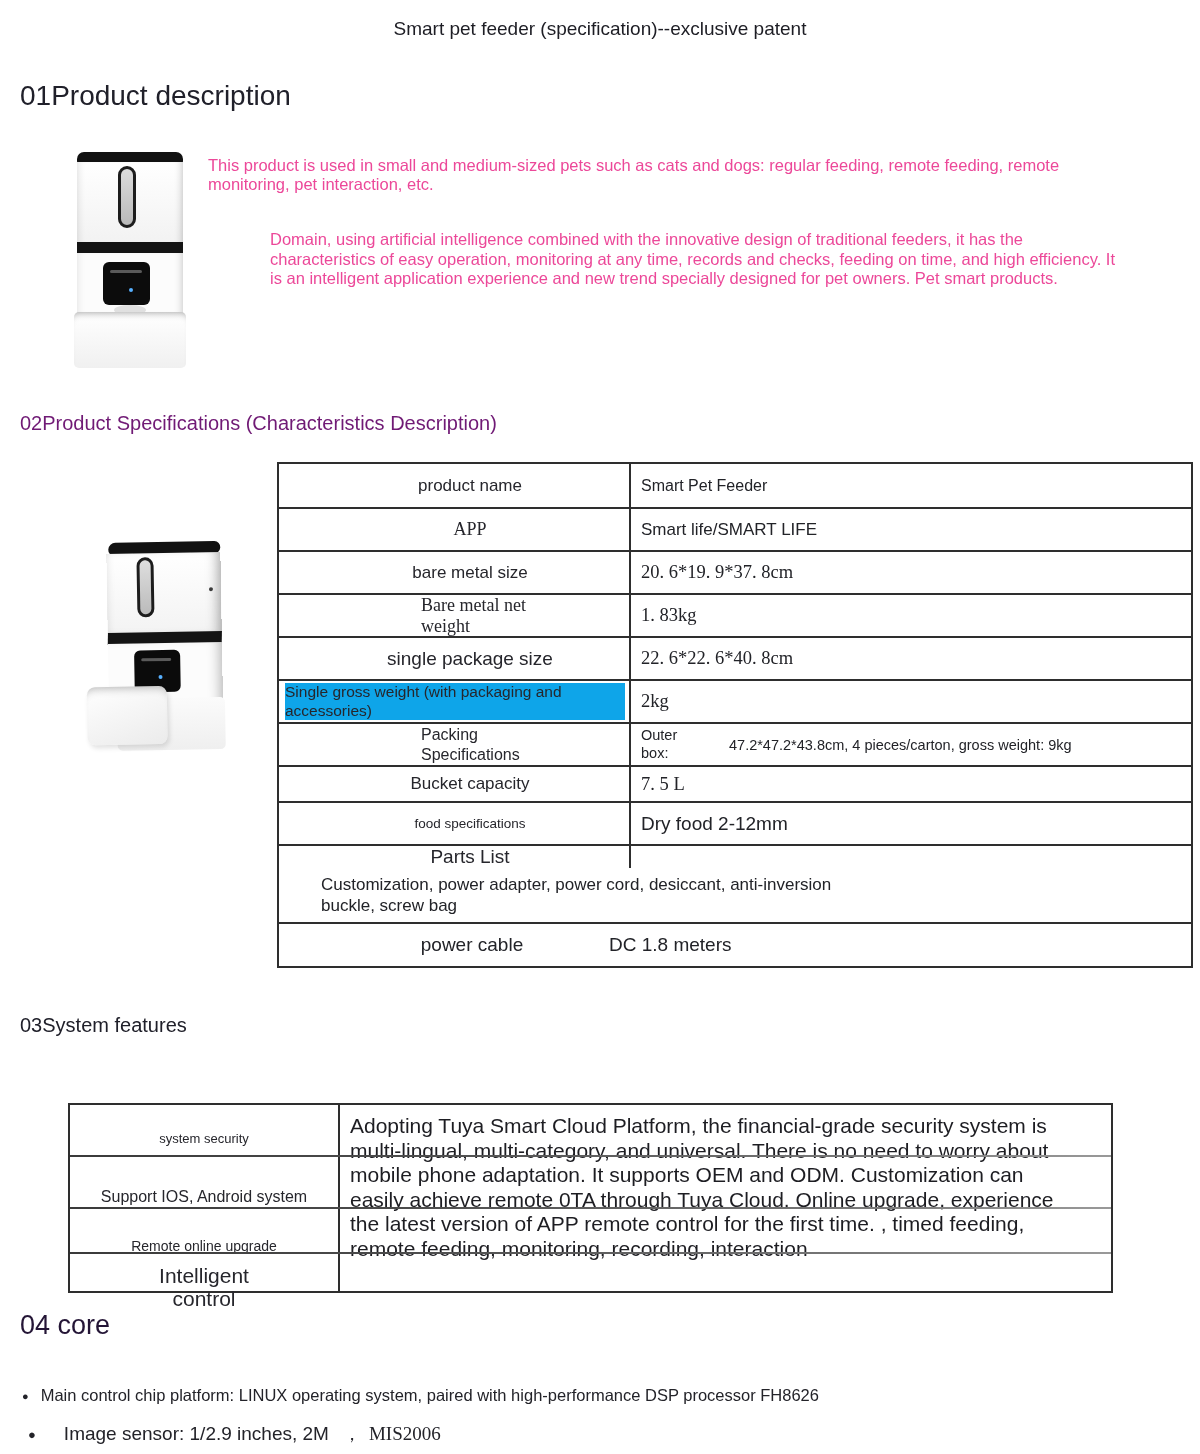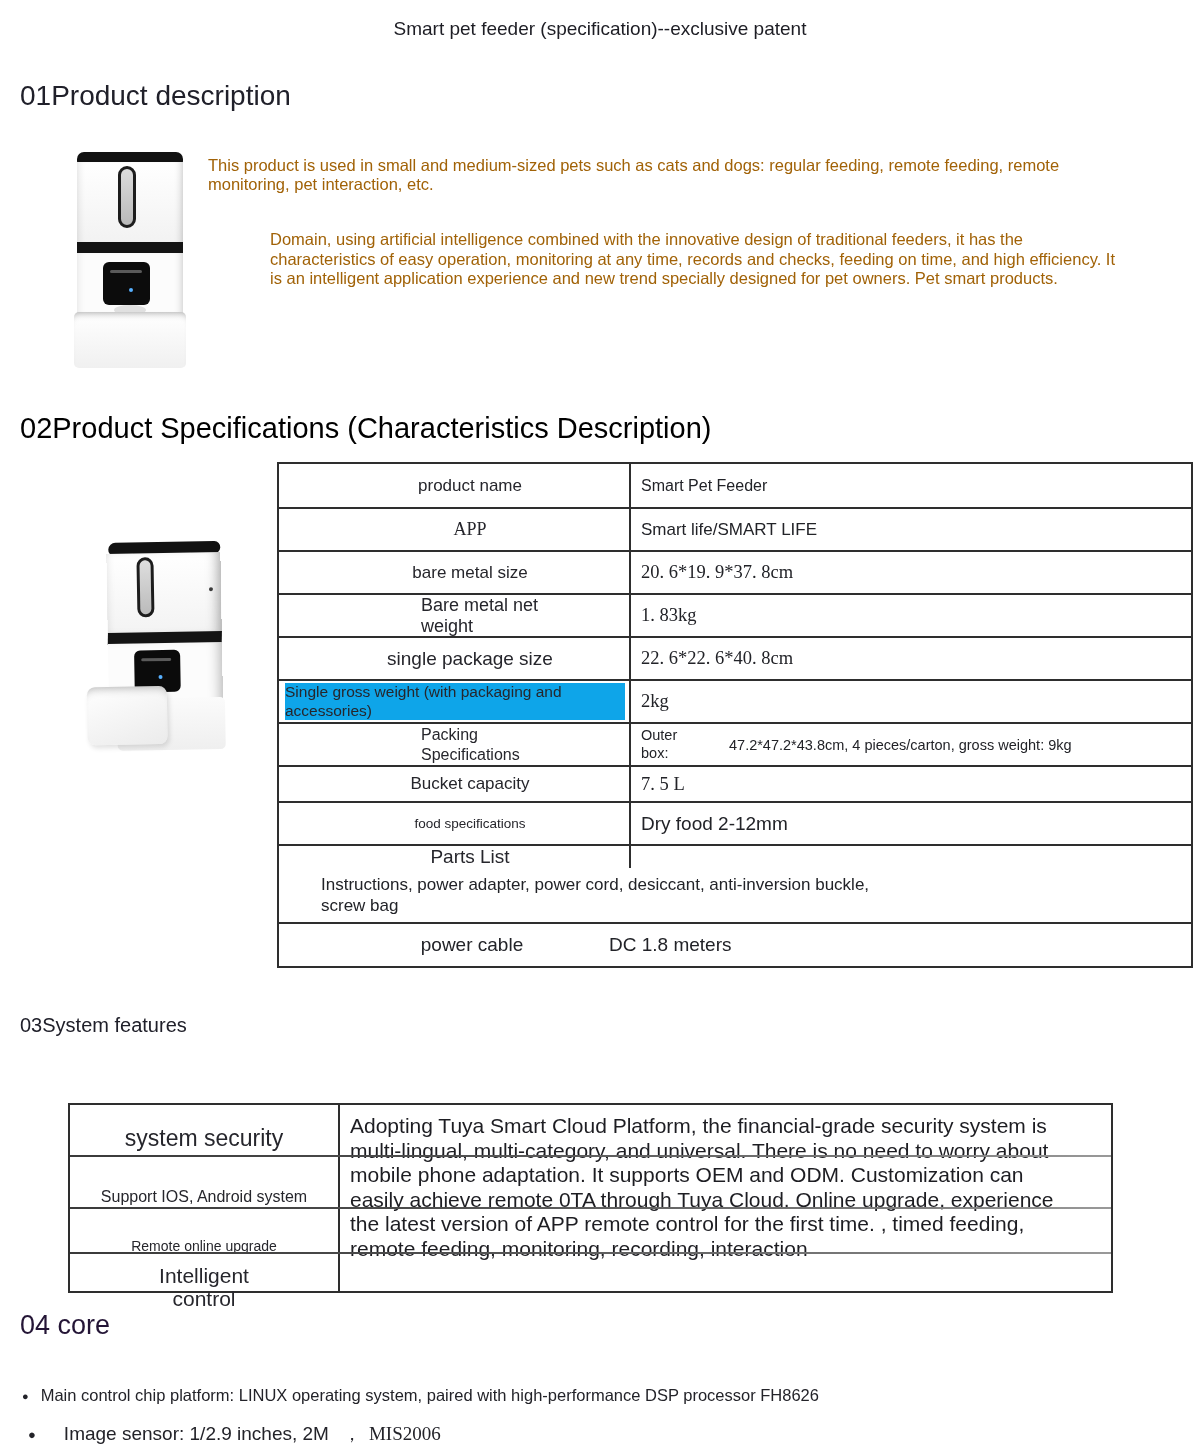--- a/index.html
+++ b/index.html
@@ -6,26 +6,26 @@
   html,body { background:#ffffff; }
   body {
     position:relative; width:1200px; height:1454px;
     font-family:"Liberation Sans", sans-serif; color:#222328; overflow:hidden;
   }
 
   
   .doc-title { position:absolute; top:18px; left:0; width:100%; text-align:center;
     font-size:19px; font-weight:500; color:#1d1d24; }
   .h1 { position:absolute; left:20px; top:80px;  font-size:28px; font-weight:500; color:#20202a; }
-  .h2 { position:absolute; left:20px; top:412px; font-size:29px; font-weight:500; color:#000000; }
+  .h2 { position:absolute; left:20px; top:412px; font-size:20px; font-weight:500; color:#701a75; }
   .h3 { position:absolute; left:20px; top:1014px;font-size:20px; font-weight:500; color:#20202a; }
   .h4 { position:absolute; left:20px; top:1310px;font-size:27px; font-weight:500; color:#241536; }
 
   
-  .para { color:#a16207; }
+  .para { color:#ec4899; }
   .p1 { position:absolute; left:208px; top:156px; width:890px; font-size:16.5px; line-height:19px; }
   .p2 { position:absolute; left:270px; top:230px; width:860px; font-size:16.5px; line-height:19.5px; }
 
   
   .feeder { position:absolute; }
   .feeder div { position:absolute; }
   .f1 { left:74px; top:152px; width:112px; height:216px; }
   .f1 .lid   { left:3px; top:0; width:106px; height:12px; background:#121212; border-radius:7px 7px 3px 3px; }
   .f1 .hop   { left:3px; top:10px; width:106px; height:82px;
                background:linear-gradient(180deg,#ffffff,#f2f2f2);
@@ -68,40 +68,40 @@
   .srow:first-child { border-top:none; }
   .h45{height:43px;} .h42{height:36px;} .h80{height:78px;flex-direction:column;} .h46{height:44px;}
   .cl { width:320px; border-right:2px solid #2e2e2e; display:flex; align-items:center;
         justify-content:center; text-align:center; }
   .cr { flex:1; display:flex; align-items:center; padding-left:10px; }
   .lab { font-size:17px; color:#26262c; }
   .lab-serif { font-family:"Liberation Serif",serif; font-size:18px; }
   .lab19 { font-size:19px; }
   .lab14 { font-size:13.5px; }
   .cl.indent { justify-content:flex-start; padding-left:110px; text-align:left; }
-  .lab-wrap-net  { display:block; width:130px; font-size:18px; line-height:1.15; }
+  .lab-wrap-net  { display:block; width:130px; font-size:18px; line-height:1.15;font-family:Liberation Serif, serif; }
   .lab-wrap-pack { display:block; width:120px; font-size:16px; line-height:1.2; }
   .cl.overflow { justify-content:flex-start; overflow:visible; }
   .lab-gross { display:block; margin-left:-26px; width:340px; text-align:left;
                font-size:15.5px; line-height:1.2; background:#0ea5e9; }
   .v16{font-size:16px;} .v17{font-size:17px;} .v19{font-size:19px;}
   .vserif { font-family:"Liberation Serif",serif; font-size:18.5px; }
   .v-parts { font-size:17px; width:560px; line-height:1.25; }
   .cr-pack { gap:36px; }
   .pack-prefix { font-size:14.5px; width:52px; line-height:1.2; }
   .pack-detail { font-size:14.5px; }
   .srow.merged { align-items:center; }
   .pc-label { width:322px; text-align:center; font-size:19px; }
   .pc-value { font-size:19px; margin-left:-24px; }
 
   
   .feat-table { position:absolute; left:68px; top:1103px; width:1045px; height:190px; border:2px solid #2e2e2e; }
   .fl-col { position:absolute; left:0; top:0; bottom:0; width:270px; border-right:2px solid #2e2e2e; }
   .fl-cell { display:flex; align-items:center; justify-content:center; text-align:center; color:#26262c; }
-  .fl1{height:66px;font-size:23px;} .fl2{height:52px;font-size:16px;}
+  .fl1{height:66px;font-size:13px;} .fl2{height:52px;font-size:16px;}
   .fl3{height:45px;font-size:14px;} .fl4{height:39px;font-size:21px;line-height:1.05;}
   .fl4 span{display:block;width:120px;}
   .feat-desc { position:absolute; left:280px; top:9px; width:712px; font-size:21px;
                line-height:24.6px; color:#1d1d22; }
   .strike { position:absolute; left:0; width:100%; height:2px; z-index:4;
             background:linear-gradient(to right,#3a3a3a,#4a4a4a 30%,#777 75%,#999); }
   .strike1{top:50px;} .strike2{top:102px;} .strike3{top:147px;}
 
   
   .bullet1 { position:absolute; left:22px; top:1386px; display:flex; align-items:center;
@@ -225,21 +225,21 @@
       </div>
     <div class="cr">
         <span class="v19">Dry food 2-12mm</span>
       </div>
   </div>
   <div class="srow h80">
     <div class="cl">
         <span class="lab lab19">Parts List</span>
       </div>
     <div class="cr">
-        <span class="v-parts">Instructions, power adapter, power cord, desiccant, anti-inversion buckle, screw bag</span>
+        <span class="v-parts">Customization, power adapter, power cord, desiccant, anti-inversion buckle, screw bag</span>
       </div>
   </div>
   <div class="srow h46 merged">
     <span class="pc-label">power cable</span>
     <span class="pc-value">DC 1.8 meters</span>
   </div>
 </div>
 
 <div class="h3">03System features</div>
 

